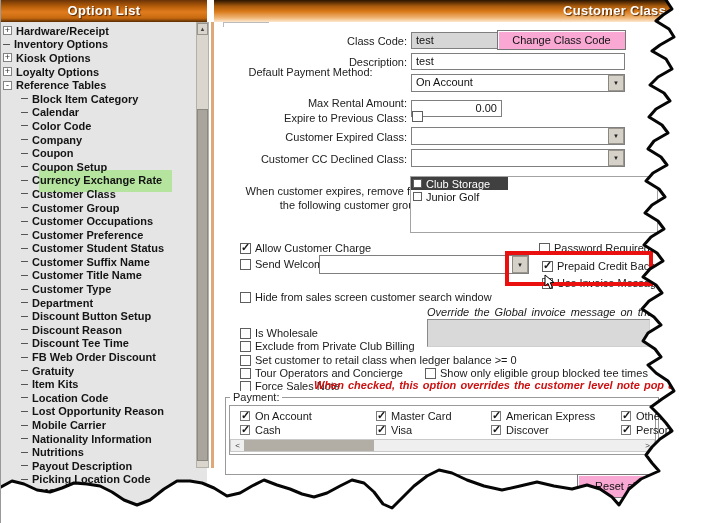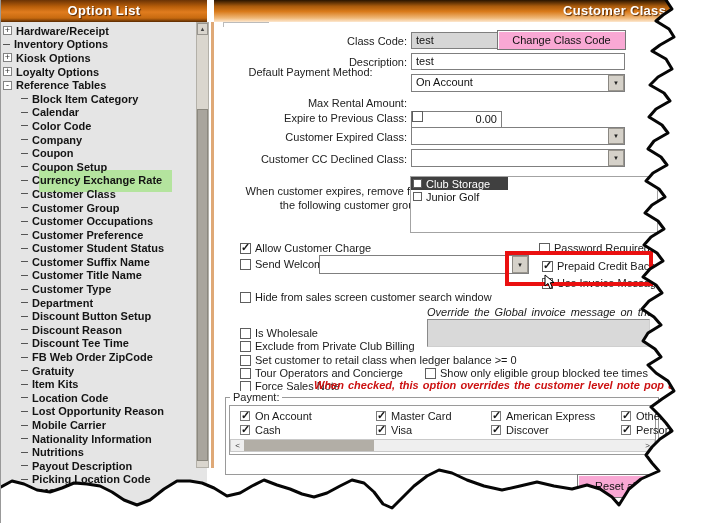--- a/index.html
+++ b/index.html
@@ -167,21 +167,21 @@
         <div class="titem lvl1">
           <span class="dash"></span>
           <span>Discount Reason</span>
         </div>
         <div class="titem lvl1">
           <span class="dash"></span>
           <span>Discount Tee Time</span>
         </div>
         <div class="titem lvl1">
           <span class="dash"></span>
-          <span>FB Web Order ZipCode</span>
+          <span>FB Web Order Discount</span>
         </div>
         <div class="titem lvl1">
           <span class="dash"></span>
           <span>Gratuity</span>
         </div>
         <div class="titem lvl1">
           <span class="dash"></span>
           <span>Item Kits</span>
         </div>
         <div class="titem lvl1">
@@ -241,21 +241,21 @@
     <div class="flabel" style="top:56px;">Description:</div>
     <div class="tin" style="left:197px;top:53px;width:214px;height:17px;">test</div>
 
     <div class="flabel" style="top:66px;text-align:center;">Default Payment Method:</div>
     <div class="combo" style="left:197px;top:74px;width:214px;height:18px;">
       <span class="val">On Account</span>
       <span class="arw">▼</span>
     </div>
 
     <div class="flabel" style="top:97px;">Max Rental Amount:</div>
-    <div class="tin" style="left:197px;top:111px;width:91px;height:17px;text-align:right;">0.00</div>
+    <div class="tin" style="left:197px;top:100px;width:91px;height:17px;text-align:right;">0.00</div>
 
     <div class="flabel" style="top:112px;">Expire to Previous Class:</div>
     <span class="cb" style="position:absolute;left:198px;top:111px;"></span>
 
     <div class="flabel" style="top:131px;">Customer Expired Class:</div>
     <div class="combo" style="left:197px;top:127px;width:214px;height:18px;">
       <span class="val"></span>
       <span class="arw">▼</span>
     </div>
 

